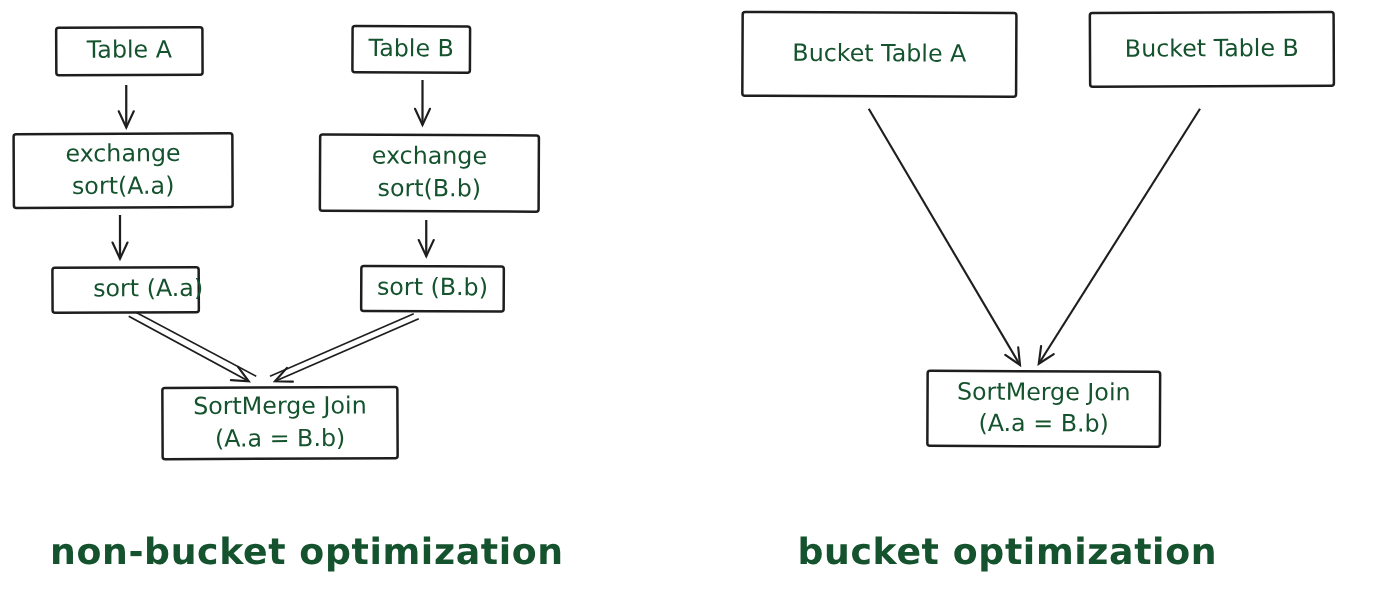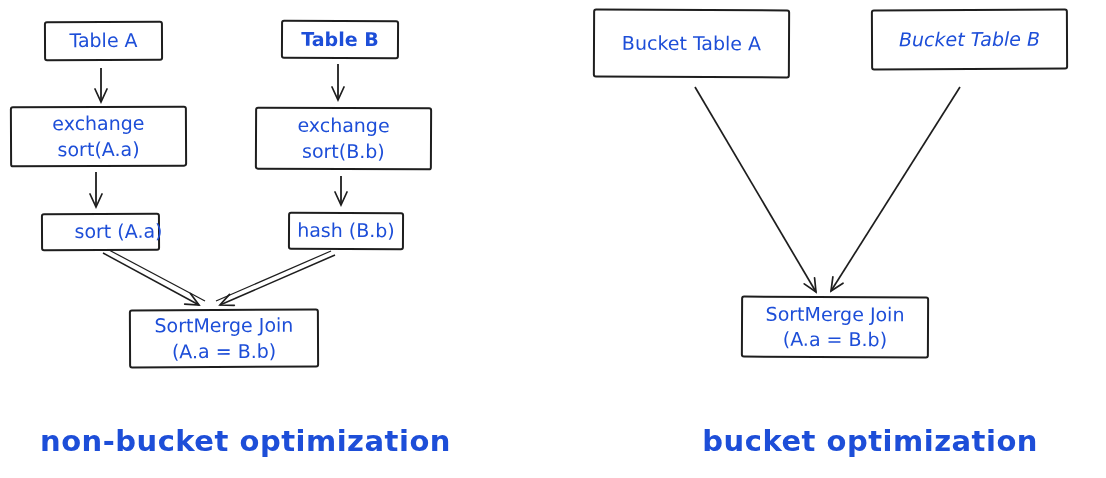--- a/index.html
+++ b/index.html
@@ -1,21 +1,21 @@
 <!DOCTYPE html>
 <html><head>
 <meta charset="utf-8">
 <style>
   html,body{margin:0;padding:0;background:#ffffff;}
   .canvas{
     position:relative;
     width:1106px;height:478px;
     background:#ffffff;
     font-family:"DejaVu Sans",sans-serif;
-    color:#1d4ed8;
+    color:#14532d;
     overflow:hidden;
   }
   .arrows{
     position:absolute;left:0;top:0;width:1106px;height:478px;
     pointer-events:none;
     z-index:1;
   }
   .node{
     position:absolute;
     box-sizing:border-box;
@@ -27,21 +27,21 @@
     align-items:center;
     justify-content:center;
     text-align:center;
     font-size:19px;
     line-height:1.32;
     z-index:2;
   }
   .node .nl{white-space:nowrap;}
   .caption{
     position:absolute;
-    text-align:right;
+    text-align:left;
     font-size:29px;
     font-weight:600;
     letter-spacing:0.5px;
     z-index:2;
     white-space:nowrap;
   }
   
   .tilt-a{transform:rotate(-0.25deg);}
   .tilt-b{transform:rotate(0.25deg);}
 </style>
@@ -84,54 +84,54 @@
     </g>
     <g>
       <path d="M960,87 L831,291" stroke="#1e1e1e" stroke-width="1.7" fill="none" marker-end="url(#ah)"></path>
     </g>
   </svg>
 
   <div class="node tilt-a" style="left:44px;top:21px;width:119px;height:40px;">
     <div class="nl">Table A</div>
   </div>
 
-  <div class="node tilt-b" style="left:281px;top:20px;width:118px;height:39px;font-weight:bold;">
+  <div class="node tilt-b" style="left:281px;top:20px;width:96px;height:39px;">
     <div class="nl">Table B</div>
   </div>
 
   <div class="node tilt-a" style="left:10px;top:106px;width:177px;height:61px;">
     <div class="nl">exchange</div>
     <div class="nl">sort(A.a)</div>
   </div>
 
   <div class="node tilt-b" style="left:255px;top:107px;width:177px;height:63px;">
     <div class="nl">exchange</div>
     <div class="nl">sort(B.b)</div>
   </div>
 
   <div class="node tilt-a" style="left:41px;top:213px;width:119px;height:38px;padding-left:36px;">
     <div class="nl">sort (A.a)</div>
   </div>
 
   <div class="node tilt-b" style="left:288px;top:212px;width:116px;height:38px;">
-    <div class="nl">hash (B.b)</div>
+    <div class="nl">sort (B.b)</div>
   </div>
 
   <div class="node tilt-a" style="left:129px;top:309px;width:190px;height:59px;">
     <div class="nl">SortMerge Join</div>
     <div class="nl">(A.a = B.b)</div>
   </div>
 
   <div class="caption" style="left:40px;top:424px;width:400px;">non-bucket optimization</div>
 
-  <div class="node tilt-b" style="left:593px;top:9px;width:197px;height:69px;">
+  <div class="node tilt-b" style="left:593px;top:9px;width:221px;height:69px;">
     <div class="nl">Bucket Table A</div>
   </div>
 
-  <div class="node tilt-a" style="left:871px;top:9px;width:197px;height:61px;font-style:italic;">
+  <div class="node tilt-a" style="left:871px;top:9px;width:197px;height:61px;">
     <div class="nl">Bucket Table B</div>
   </div>
 
   <div class="node tilt-b" style="left:741px;top:296px;width:188px;height:62px;">
     <div class="nl">SortMerge Join</div>
     <div class="nl">(A.a = B.b)</div>
   </div>
 
   <div class="caption" style="left:638px;top:424px;width:400px;">bucket optimization</div>
 

